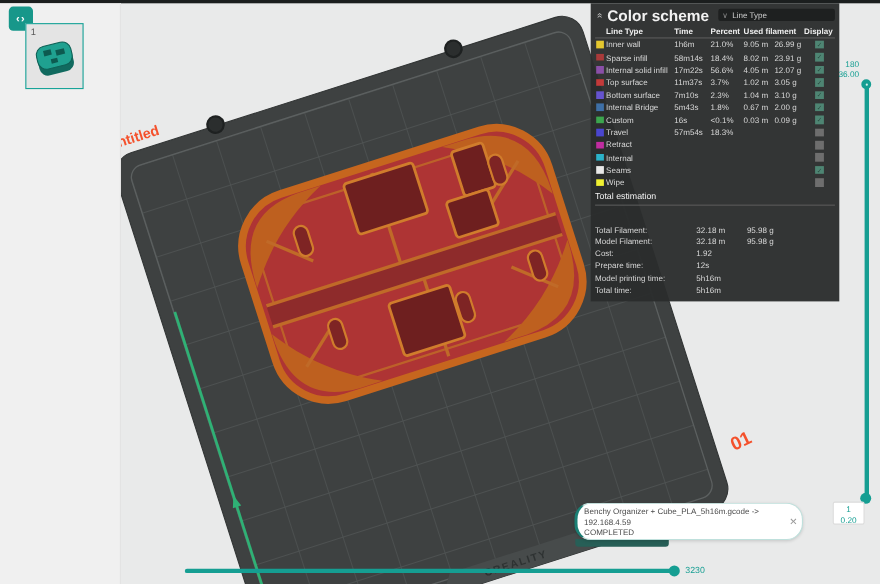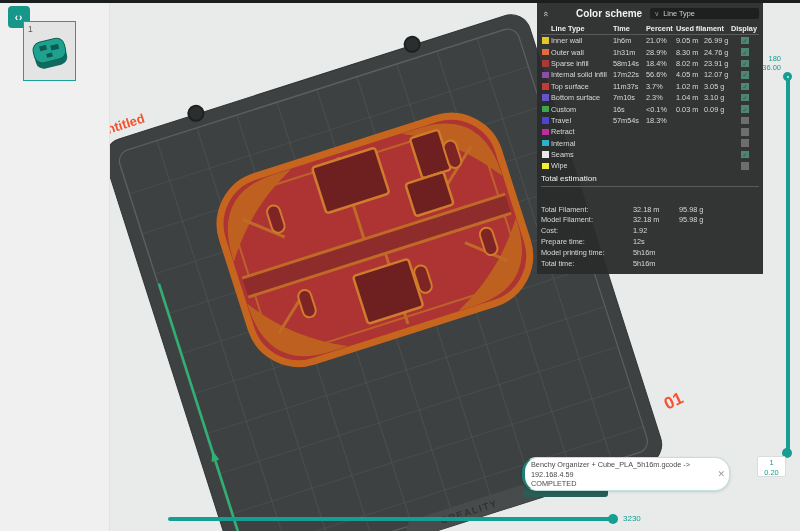--- a/index.html
+++ b/index.html
@@ -18,21 +18,21 @@
     letter-spacing:1px; cursor:pointer; }
   #plate-card { left:23px; top:18px; width:53px; height:60px; background:#e4e4e4;
     border:1.5px solid #17a398; display:flex; align-items:center; justify-content:center; }
   #plate-card .num { position:absolute; left:4px; top:2px; font-size:8.5px; color:#5a5a5a; }
 
   
   #panel { left:537px; top:3px; width:226px; background:rgba(43,45,45,0.96); color:#d8d8d8;
     padding:4px 4px 6px 4px; font-size:7.3px; }
   #panel-header { display:flex; align-items:center; height:13px; margin-bottom:3px; }
   #panel-header .chev { color:#cfcfcf; display:inline-block; transform:rotate(90deg); font-size:9px; margin:0 4px 0 2px; cursor:pointer; }
-  #panel-header .title { font-size:10px; font-weight:bold; color:#f2f2f2;margin-left:24px; }
+  #panel-header .title { font-size:14px; font-weight:bold; color:#f2f2f2; }
   #view-dropdown { margin-left:8px; flex:1; height:11px; background:#1e2020; color:#d0d0d0;
     display:flex; align-items:center; padding:0 4px; border-radius:2px; cursor:pointer; }
   #view-dropdown .dd-chev { color:#8a8a8a; margin-right:4px; font-size:7px; }
   .phead, .prow { display:grid; grid-template-columns:10px 62px 33px 30px 28px 27px 28px; align-items:center; }
   .phead { height:12px; font-weight:bold; color:#f0f0f0; border-bottom:1px solid #5b5b5b; }
   .phead .uf { grid-column:5 / 7; }
   .prow { height:11.4px; }
   .sw { width:6.5px; height:6.5px; display:inline-block; margin-left:1px; }
   .cbwrap { display:flex; justify-content:center; }
   .cb { width:7.5px; height:7.5px; background:#6e6e6e; display:flex; align-items:center; justify-content:center;
@@ -186,31 +186,20 @@
           <span>Inner wall</span>
           <span>1h6m</span>
           <span>21.0%</span>
           <span>9.05 m</span>
           <span>26.99 g</span>
           <span class="cbwrap">
             <span class="cb on">✓</span>
           </span>
         </div>
         <div class="prow">
-          <span class="sw" style="background:#e06b3b"></span>
-          <span>Outer wall</span>
-          <span>1h31m</span>
-          <span>28.9%</span>
-          <span>8.30 m</span>
-          <span>24.76 g</span>
-          <span class="cbwrap">
-            <span class="cb on">✓</span>
-          </span>
-        </div>
-        <div class="prow">
           <span class="sw" style="background:#a93a3a"></span>
           <span>Sparse infill</span>
           <span>58m14s</span>
           <span>18.4%</span>
           <span>8.02 m</span>
           <span>23.91 g</span>
           <span class="cbwrap">
             <span class="cb on">✓</span>
           </span>
         </div>
@@ -241,20 +230,31 @@
           <span>Bottom surface</span>
           <span>7m10s</span>
           <span>2.3%</span>
           <span>1.04 m</span>
           <span>3.10 g</span>
           <span class="cbwrap">
             <span class="cb on">✓</span>
           </span>
         </div>
         <div class="prow">
+          <span class="sw" style="background:#3e6fa6"></span>
+          <span>Internal Bridge</span>
+          <span>5m43s</span>
+          <span>1.8%</span>
+          <span>0.67 m</span>
+          <span>2.00 g</span>
+          <span class="cbwrap">
+            <span class="cb on">✓</span>
+          </span>
+        </div>
+        <div class="prow">
           <span class="sw" style="background:#3ca54e"></span>
           <span>Custom</span>
           <span>16s</span>
           <span>&lt;0.1%</span>
           <span>0.03 m</span>
           <span>0.09 g</span>
           <span class="cbwrap">
             <span class="cb on">✓</span>
           </span>
         </div>

